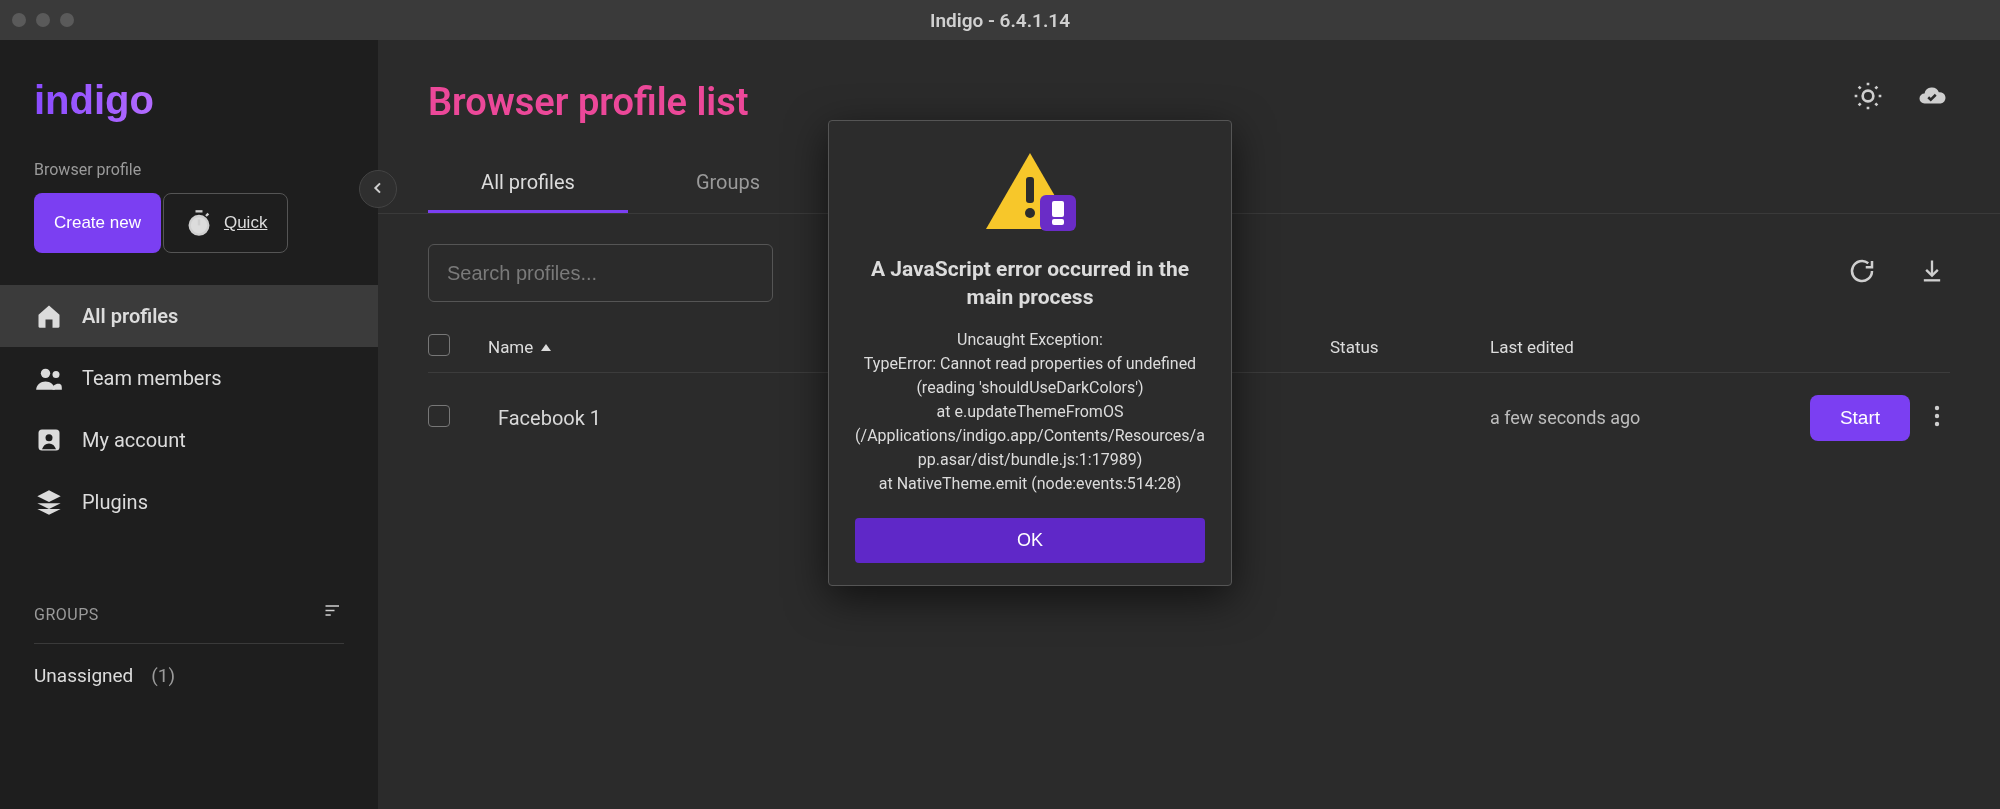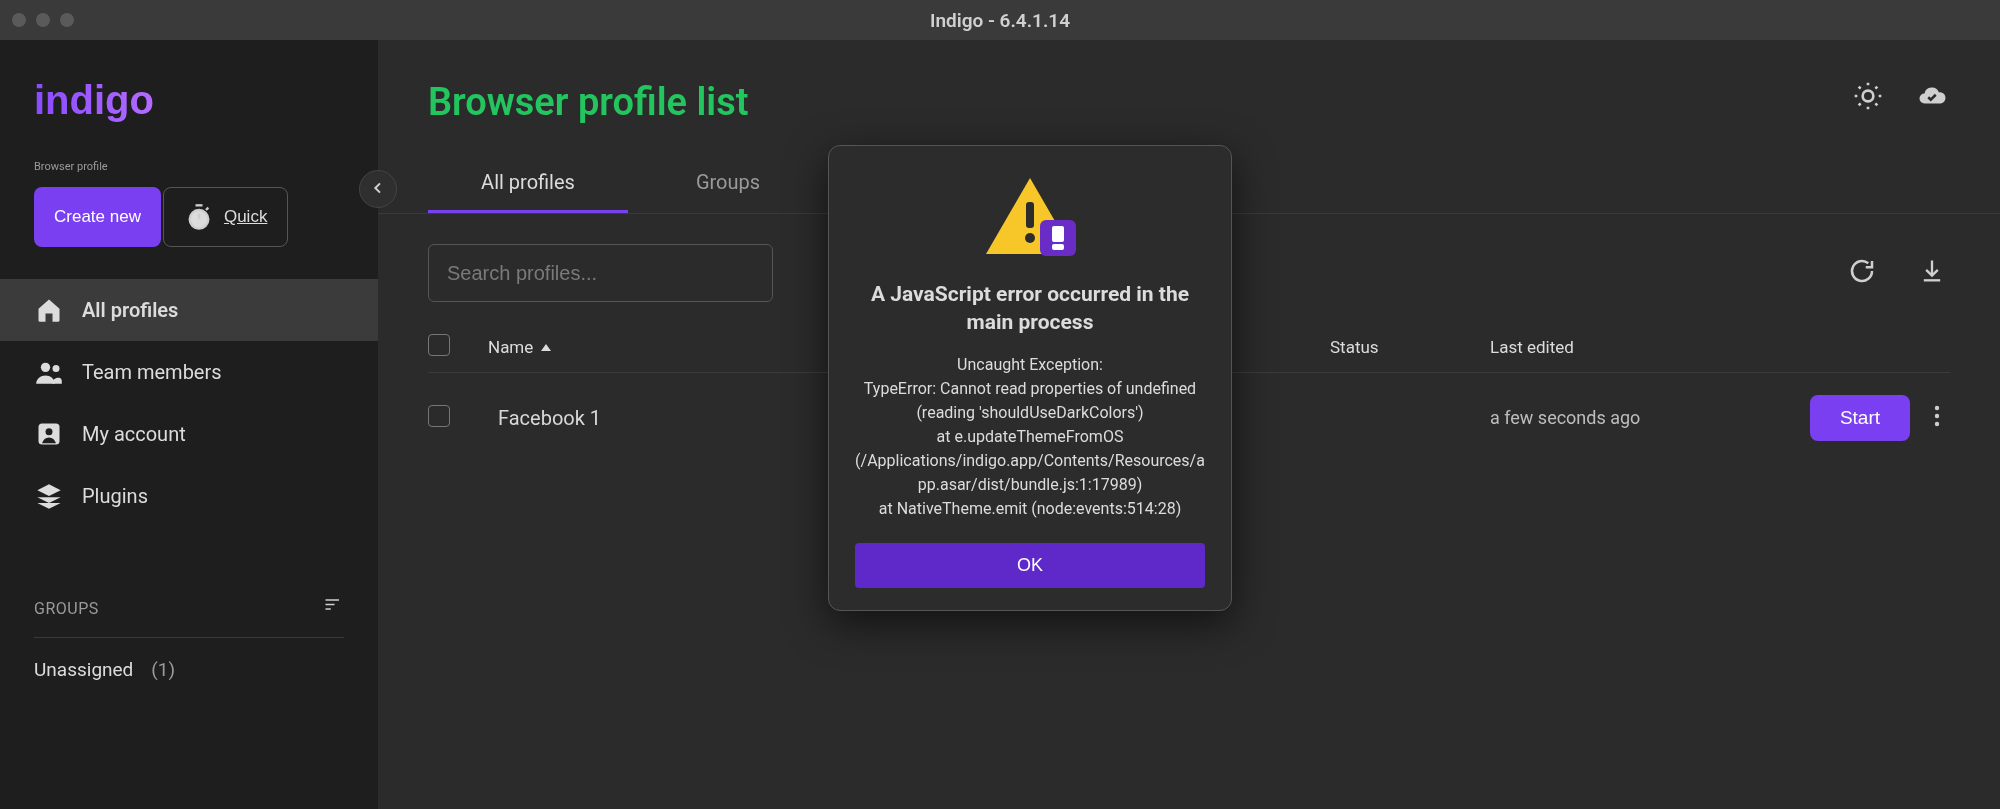--- a/index.html
+++ b/index.html
@@ -62,21 +62,21 @@
     position:relative;
   }
   .logo{
     padding:34px 30px 22px 34px;
   }
   .logo svg{display:block;}
   .side-section{
     padding:6px 34px 12px;
   }
   .side-label{
-    font-size:11px;color:var(--text-dim);margin-bottom:14px;
+    font-size:16px;color:var(--text-dim);margin-bottom:14px;
   }
   .side-btns{display:flex;gap:2px;}
   .btn{
     border:none;border-radius:8px;font-size:17px;
     padding:14px 20px;display:flex;align-items:center;gap:10px;
     cursor:pointer;
   }
   .btn-primary{background:var(--purple);color:#fff;}
   .btn-outline{background:transparent;color:var(--text);border:1px solid #555;text-decoration:underline;}
   .nav{margin-top:20px;}
@@ -107,21 +107,21 @@
     background:#2f2f2f;display:flex;align-items:center;justify-content:center;
     border:1px solid #444;cursor:pointer;
   }
 
   
   .main{flex:1;display:flex;flex-direction:column;padding:0;}
   .main-top{
     display:flex;align-items:flex-start;justify-content:space-between;
     padding:40px 50px 0 50px;
   }
-  .page-title{font-size:38px;font-weight:600;color:#22c55e;margin:0;}
+  .page-title{font-size:38px;font-weight:600;color:#ec4899;margin:0;}
   .top-icons{display:flex;gap:28px;align-items:center;}
   .top-icon-btn{width:36px;height:36px;display:flex;align-items:center;justify-content:center;cursor:pointer;}
 
   .tabs{
     display:flex;margin-top:30px;border-bottom:1px solid #3a3a3a;
     padding-left:50px;
   }
   .tab{
     padding:16px 40px;font-size:20px;color:var(--text-dim);cursor:pointer;
     border-bottom:3px solid transparent;
@@ -167,24 +167,23 @@
   }
   .row-more{width:26px;display:flex;justify-content:center;cursor:pointer;}
 
   
   .modal{
     position:absolute;
     left:828px;top:120px;
     width:404px;
     background:var(--modal);
     border:1px solid #555;
-    border-radius:12px;
+    border-radius:4px;
     padding:28px 26px 22px;
     box-shadow:0 12px 40px rgba(0,0,0,.6);
-    margin-top:25px;
   }
   .modal-icon{display:flex;justify-content:center;margin-bottom:16px;}
   .m-title{font-size:21px;font-weight:700;text-align:center;margin:0 0 16px;line-height:1.35;}
   .m-body{font-size:16px;text-align:center;line-height:1.5;margin:0 0 22px;white-space:pre-line;overflow-wrap:anywhere;}
   .m-ok{
     display:block;width:100%;
     background:var(--purple-dk);color:#fff;border:none;border-radius:4px;
     font-size:18px;padding:12px 16px;cursor:pointer;
   }
 

